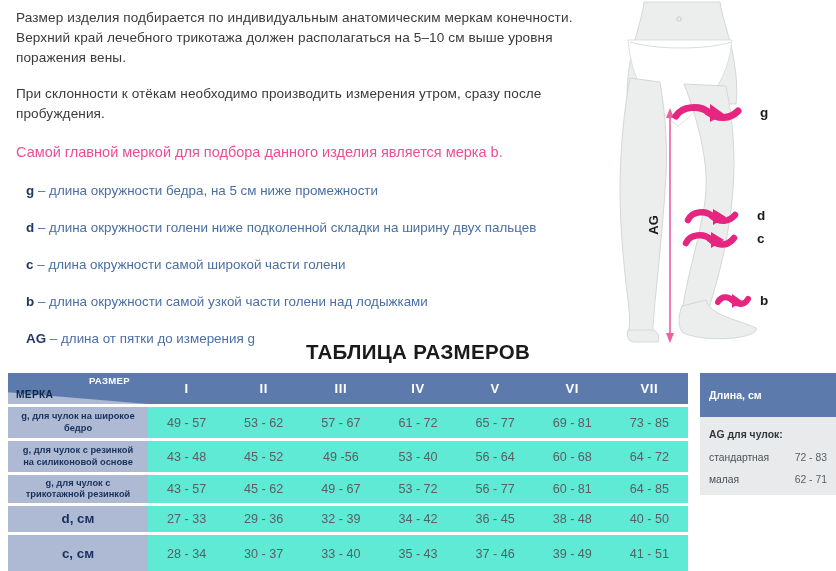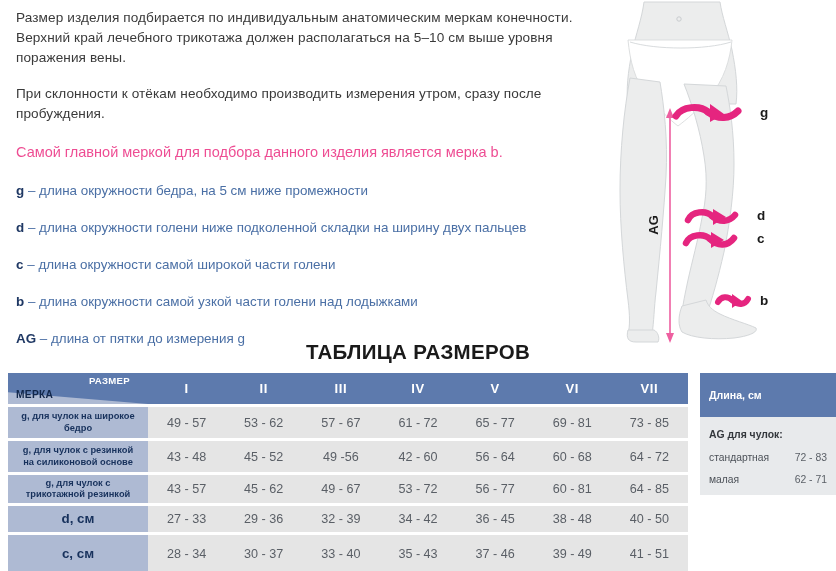--- a/index.html
+++ b/index.html
@@ -29,21 +29,21 @@
     margin: 0 0 16px 0;
     letter-spacing: .1px;
   }
   .para.second { margin-bottom: 18px; }
   .pink-note {
     font-size: 14.5px;
     line-height: 20px;
     color: #ee4d93;
     margin: 0 0 20px 0;
   }
-  .defs { margin: 0; }
+  .defs { margin: 10px; }
   .def-row {
     font-size: 13.4px;
     line-height: 18px;
     color: #4a6fa5;
     margin-bottom: 19px;
     white-space: nowrap;
   }
   .def-key {
     color: #1f3864;
     font-weight: bold;
@@ -102,21 +102,21 @@
     padding: 3px 12px;
   }
   .cell-label.big {
     font-size: 13.4px;
     font-weight: bold;
     color: #17315c;
   }
   .vals {
     flex: 1 1 auto;
     display: flex;
-    background: #e5e5e5;
+    background: #5eead4;
   }
   .val {
     flex: 1 1 0;
     text-align: center;
     font-size: 12.6px;
     color: #5a5f66;
     display: flex;
     align-items: center;
     justify-content: center;
   }
@@ -353,21 +353,21 @@
           <div class="val">73 - 85</div>
         </div>
       </div>
 
       <div class="row" style="height:31px">
         <div class="cell-label">g, для чулок с  резинкой на силиконовой основе</div>
         <div class="vals">
           <div class="val">43 - 48</div>
           <div class="val">45 - 52</div>
           <div class="val">49 -56</div>
-          <div class="val">42 - 60</div>
+          <div class="val">53 - 40</div>
           <div class="val">56 - 64</div>
           <div class="val">60 - 68</div>
           <div class="val">64 - 72</div>
         </div>
       </div>
 
       <div class="row" style="height:28px">
         <div class="cell-label">g, для чулок с трикотажной резинкой</div>
         <div class="vals">
           <div class="val">43 - 57</div>

